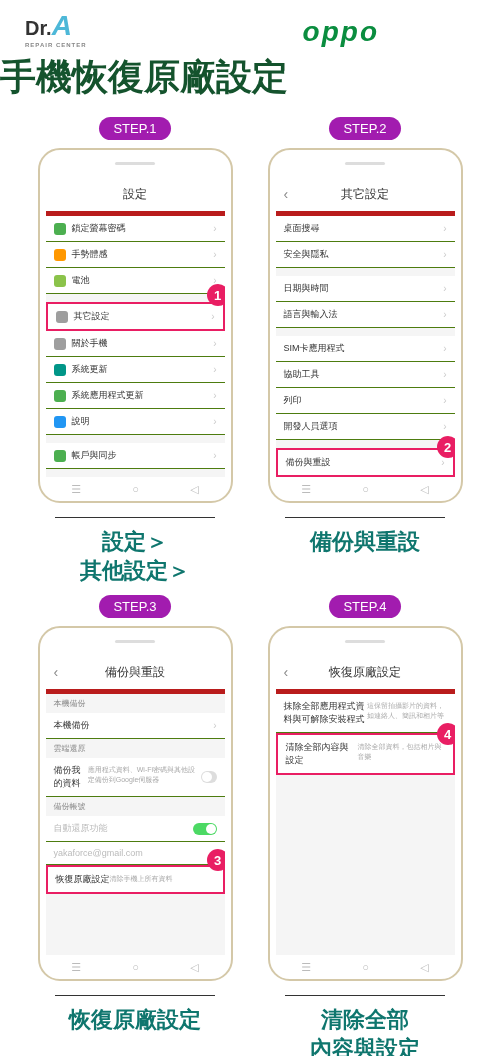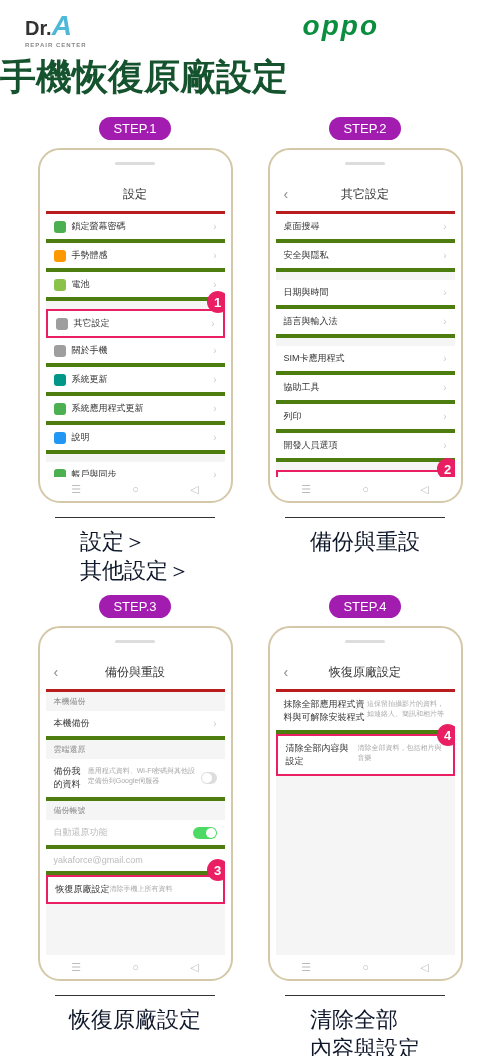--- a/index.html
+++ b/index.html
@@ -1,48 +1,48 @@
 <!DOCTYPE html>
 <html><head>
 <meta charset="utf-8">
 <style>
 *{margin:0;padding:0;box-sizing:border-box;font-family:"Microsoft JhengHei",sans-serif}
 body{background:#fff;width:500px;margin:0 auto}
-.header{display:flex;align-items:flex-start;justify-content:space-between;padding:10px 25px 0}
+.header{display:flex;align-items:flex-end;justify-content:space-between;padding:10px 25px 0}
 .logo-dr{font-size:20px;font-weight:bold;color:#333}
 .logo-dr .a{color:#4db8d8;font-size:28px;font-style:italic}
 .logo-dr .sub{font-size:6px;color:#888;letter-spacing:1px}
 .logo-oppo{color:#0a8d3f;font-size:28px;font-weight:bold;letter-spacing:2px;font-style:italic;margin-right:96px}
 .title{font-size:36px;color:#14532d;margin:5px 0 15px;font-weight:bold}
 .grid{display:grid;grid-template-columns:1fr 1fr;gap:10px 20px;padding:0 30px 20px}
 .cell{display:flex;flex-direction:column;align-items:center}
 .step-badge{background:#a21caf;color:#fff;padding:4px 14px;border-radius:12px;font-size:13px;margin-bottom:8px}
 .phone{width:195px;height:355px;border:2px solid #d4c8a8;border-radius:22px;background:#fff;padding:6px;position:relative}
 .phone:before{content:"";position:absolute;top:12px;left:50%;transform:translateX(-50%);width:40px;height:3px;background:#ddd;border-radius:2px}
 .screen{width:100%;height:calc(100% - 40px);margin-top:22px;background:#f5f5f5;overflow:hidden;position:relative}
-.screen-title{text-align:center;font-size:12px;padding:8px 0;color:#333;background:#fff;border-bottom:3px solid #b91c1c;position:relative}
+.screen-title{text-align:center;font-size:12px;padding:8px 0;color:#333;background:#fff;border-bottom:5px solid #b91c1c;position:relative}
 .back-arrow{position:absolute;left:8px;top:8px;font-size:14px;color:#888}
 .list{background:#fff}
-.row{display:flex;align-items:center;padding:6px 8px;border-bottom:4px solid #4d7c0f;font-size:9px;color:#333;position:relative;min-height:22px}
+.row{display:flex;align-items:center;padding:6px 8px;border-bottom:1px solid #4d7c0f;font-size:9px;color:#333;position:relative;min-height:22px}
 .row .icon{width:12px;height:12px;border-radius:3px;margin-right:6px;flex-shrink:0}
 .row .chev{margin-left:auto;color:#ccc;font-size:10px}
 .row .sub{font-size:7px;color:#aaa;margin-top:1px}
 .row.disabled{color:#bbb}
 .row .toggle{width:24px;height:12px;background:#ddd;border-radius:6px;margin-left:auto;position:relative}
 .row .toggle:after{content:"";position:absolute;width:10px;height:10px;background:#fff;border-radius:50%;top:1px;left:1px}
 .row .toggle.on{background:#4cd964}
 .row .toggle.on:after{left:13px}
 .section-gap{height:8px;background:#f5f5f5}
 .section-label{font-size:8px;color:#888;padding:4px 8px;background:#f5f5f5}
 .highlight{border:2px solid #e91e63!important;position:relative}
 .badge-num{position:absolute;width:22px;height:22px;background:#e91e63;color:#fff;border-radius:50%;display:flex;align-items:center;justify-content:center;font-size:13px;font-weight:bold;z-index:10}
 .navbar{position:absolute;bottom:4px;left:6px;right:6px;height:16px;display:flex;justify-content:space-around;align-items:center}
 .navbar span{font-size:11px;color:#bbb}
 .divider{width:160px;height:1px;background:#333;margin:14px auto 10px}
-.caption{font-size:22px;color:#0f172a;font-weight:normal;line-height:1.3}
+.caption{text-align:center;font-size:22px;color:#0f766e;font-weight:bold;line-height:1.3}
 .multi-line{display:flex;}
 .i-green{background:#4caf50}.i-orange{background:#ff9800}.i-lime{background:#8bc34a}.i-gray{background:#9e9e9e}.i-teal{background:#009688}.i-blue{background:#2196f3}
 </style>
 </head>
 <body>
 
 <div class="header">
  <div class="logo-dr">
   <span>Dr.</span><span class="a">A</span>
   <div class="sub">REPAIR CENTER</div>

